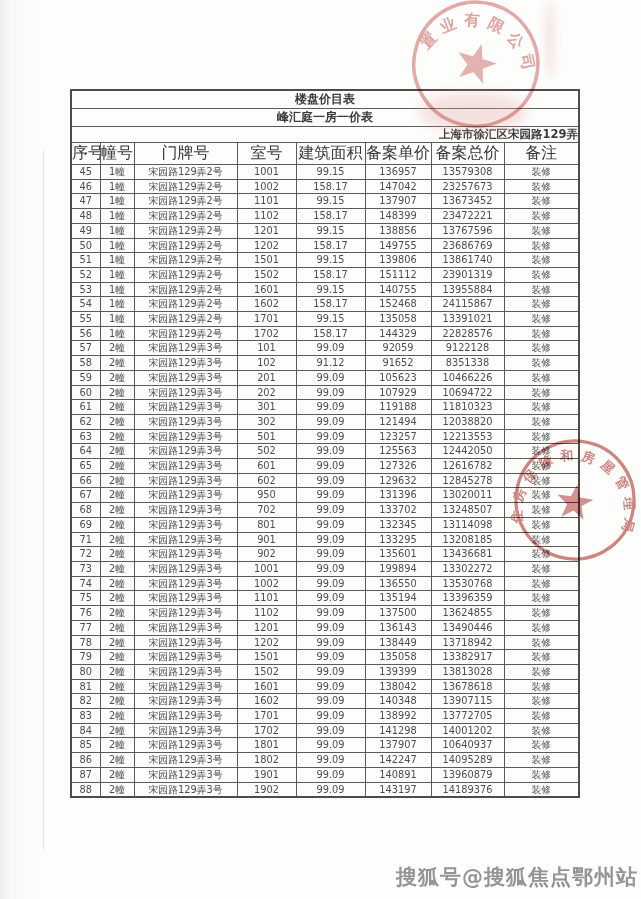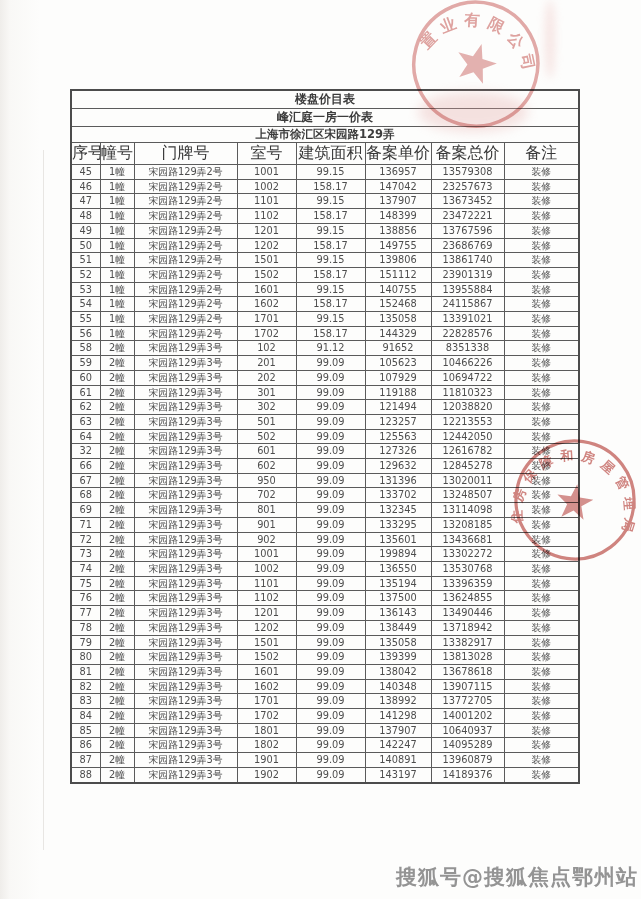--- a/index.html
+++ b/index.html
@@ -8,21 +8,21 @@
         background:linear-gradient(90deg,#efedea 0px,#f9f8f6 10px,#fdfdfc 40px,#fdfdfc 100%);}
   .scan-line{position:absolute;left:43px;top:150px;width:1px;height:700px;background:#dedcd8;opacity:.7;}
 
   table.price-table{position:absolute;left:70px;top:89px;width:508px;border-collapse:collapse;
         table-layout:fixed;background:transparent;}
   table.price-table th,table.price-table td{border:1px solid #5b5b5b;text-align:center;vertical-align:middle;
         padding:0;overflow:hidden;white-space:nowrap;}
   table.price-table{border:2px solid #4c4c4c;}
   tr.title-row-1 th{height:16px;font-size:12px;font-weight:bold;color:#3c3c3c;}
   tr.title-row-2 th{height:16px;font-size:12px;font-weight:bold;color:#3c3c3c;}
-  tr.title-row-3 th{height:15px;font-size:11.5px;font-weight:bold;color:#3c3c3c;}
+  tr.title-row-3 th{height:15px;font-size:11.5px;font-weight:bold;color:#3c3c3c;text-align:right;}
   tr.col-header-row th{height:16px;font-size:16px;font-weight:normal;color:#383838;}
   tbody td{height:13.7px;font-size:9.8px;line-height:13.7px;color:#4d4d4d;}
 
   .seal{position:absolute;mix-blend-mode:multiply;pointer-events:none;}
   .seal-company{left:400px;top:-8px;transform:rotate(16deg);opacity:.8;}
   .seal-bureau{left:508px;top:433px;transform:rotate(8deg);opacity:.85;}
   .seal-smudge{position:absolute;left:418px;top:92px;width:110px;height:40px;border-radius:50%;
         background:#e2a3a0;opacity:.30;filter:blur(6px);pointer-events:none;}
   .seal-streak{position:absolute;left:545px;top:0px;width:10px;height:78px;border-radius:45%;
         background:#eab9b6;opacity:.35;filter:blur(4px);pointer-events:none;}
@@ -184,20 +184,30 @@
           <td>56</td>
           <td>1幢</td>
           <td>宋园路129弄2号</td>
           <td>1702</td>
           <td>158.17</td>
           <td>144329</td>
           <td>22828576</td>
           <td>装修</td>
         </tr>
         <tr>
+          <td>57</td>
+          <td>2幢</td>
+          <td>宋园路129弄3号</td>
+          <td>101</td>
+          <td>99.09</td>
+          <td>92059</td>
+          <td>9122128</td>
+          <td>装修</td>
+        </tr>
+        <tr>
           <td>58</td>
           <td>2幢</td>
           <td>宋园路129弄3号</td>
           <td>102</td>
           <td>91.12</td>
           <td>91652</td>
           <td>8351338</td>
           <td>装修</td>
         </tr>
         <tr>
@@ -254,21 +264,21 @@
           <td>64</td>
           <td>2幢</td>
           <td>宋园路129弄3号</td>
           <td>502</td>
           <td>99.09</td>
           <td>125563</td>
           <td>12442050</td>
           <td>装修</td>
         </tr>
         <tr>
-          <td>32</td>
+          <td>65</td>
           <td>2幢</td>
           <td>宋园路129弄3号</td>
           <td>601</td>
           <td>99.09</td>
           <td>127326</td>
           <td>12616782</td>
           <td>装修</td>
         </tr>
         <tr>
           <td>66</td>

